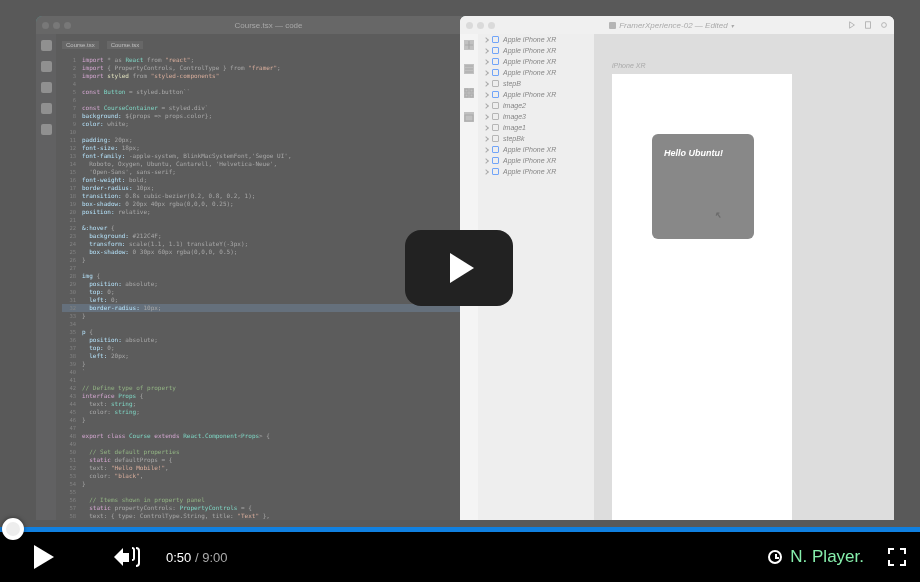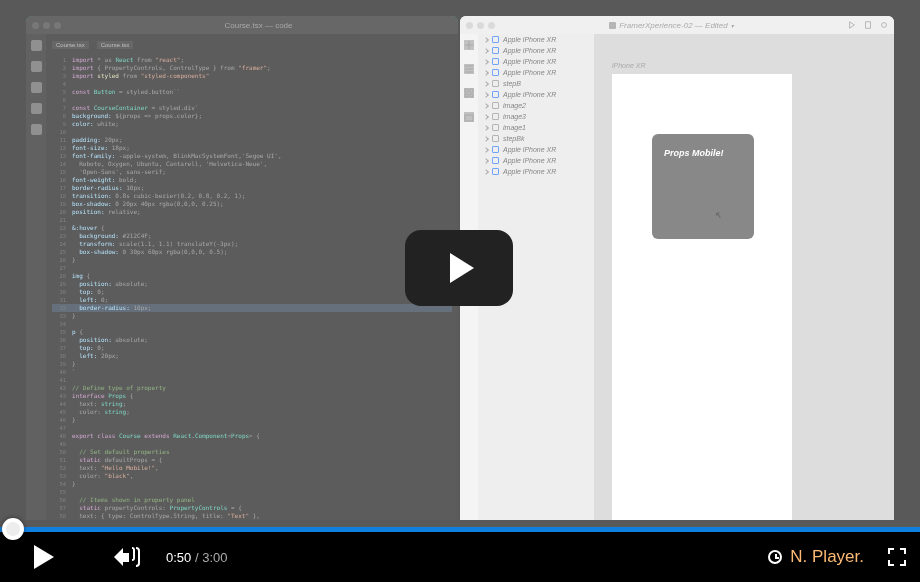--- a/index.html
+++ b/index.html
@@ -1,21 +1,21 @@
 <!DOCTYPE html>
 <html><head>
 <meta charset="utf-8">
 <style>
   * { margin: 0; padding: 0; box-sizing: border-box; }
   body { font-family: -apple-system, BlinkMacSystemFont, 'Segoe UI', sans-serif; background: #000; width: 920px; height: 582px; overflow: hidden; position: relative; }
   
   .video-frame { position: absolute; top: 0; left: 0; width: 920px; height: 527px; background: #1a1a1a; overflow: hidden; }
   .overlay { position: absolute; top: 0; left: 0; width: 100%; height: 527px; background: rgba(255,255,255,0.28); z-index: 5; pointer-events: none; }
   
-  .left-panel { position: absolute; left: 26px; top: 16px; width: 432px; height: 504px; background: #0f766e; border-radius: 6px 6px 0 0; overflow: hidden; }
+  .left-panel { position: absolute; left: 36px; top: 16px; width: 432px; height: 504px; background: #0f766e; border-radius: 6px 6px 0 0; overflow: hidden; }
   .left-titlebar { height: 18px; background: #2d2d2d; display: flex; align-items: center; padding: 0 6px; gap: 4px; }
   .traffic-light { width: 7px; height: 7px; border-radius: 50%; background: #444; }
   .left-title { color: #888; font-size: 8px; margin: 0 auto; }
   
   .left-body { display: flex; height: calc(100% - 18px); }
   .activity-bar { width: 20px; background: #252526; display: flex; flex-direction: column; align-items: center; padding-top: 6px; gap: 10px; }
   .activity-icon { width: 11px; height: 11px; background: #666; border-radius: 2px; }
   
   .editor-area { flex: 1; background: #1e1e1e; padding: 4px 6px; position: relative; }
   .tab-bar { height: 14px; display: flex; gap: 8px; align-items: center; }
@@ -71,21 +71,21 @@
   .vol-tri { width: 0; height: 0; border-right: 9px solid #fff; border-top: 9px solid transparent; border-bottom: 9px solid transparent; }
   .vol-waves { margin-left: 3px; display: flex; gap: 1px; }
   .vol-arc { width: 3px; height: 14px; border: 2px solid #fff; border-left: none; border-radius: 0 10px 10px 0; }
   .vol-arc2 { width: 4px; height: 20px; border: 2px solid #fff; border-left: none; border-radius: 0 12px 12px 0; }
   .time-display { color: #fff; font-size: 13px; }
   .time-dur { color: #aaa; }
   .spacer { flex: 1; }
   .clock-icon { width: 14px; height: 14px; border: 2px solid #fff; border-radius: 50%; position: relative; margin-right: 8px; }
   .clock-icon::before { content: ''; position: absolute; top: 2px; left: 5px; width: 2px; height: 5px; background: #fff; }
   .clock-icon::after { content: ''; position: absolute; top: 5px; left: 5px; width: 4px; height: 2px; background: #fff; }
-  .player-name { font-size: 17px; color: #fdba74; margin-right: 24px; }
+  .player-name { font-size: 17px; color: #86efac; margin-right: 24px; }
   .fullscreen-icon { width: 18px; height: 18px; position: relative; cursor: pointer; }
   .fs-corner { position: absolute; width: 6px; height: 6px; border: 2px solid #fff; }
   .fs-tl { top: 0; left: 0; border-right: none; border-bottom: none; }
   .fs-tr { top: 0; right: 0; border-left: none; border-bottom: none; }
   .fs-bl { bottom: 0; left: 0; border-right: none; border-top: none; }
   .fs-br { bottom: 0; right: 0; border-left: none; border-top: none; }
 </style>
 </head>
 <body>
 
@@ -455,21 +455,21 @@
           <div class="layer-item">
             <span class="layer-chevron"></span>
             <span class="layer-icon"></span>
             <span>Apple iPhone XR</span>
           </div>
         </div>
       <div class="canvas-area">
         <div class="canvas-label">iPhone XR</div>
         <div class="phone-canvas">
           <div class="mobile-card">
-            <span>Props Mobile!</span>
+            <span>Hello Ubuntu!</span>
             <span class="cursor">↖</span>
           </div>
         </div>
       </div>
     </div>
   </div>
 
   <div class="overlay"></div>
 
   <div class="play-button">
@@ -486,21 +486,21 @@
   <div class="volume-icon">
     <div class="vol-tri"></div>
       <div class="vol-box"></div>
     <div class="vol-waves">
         <div class="vol-arc"></div>
         <div class="vol-arc2"></div>
       </div>
   </div>
   <div class="time-display">
     <span>0:50</span>
-    <span class="time-dur"> / <span>3:00</span></span>
+    <span class="time-dur"> / <span>9:00</span></span>
   </div>
   <div class="spacer"></div>
   <div class="clock-icon"></div>
   <div class="player-name">N. Player.</div>
   <div class="fullscreen-icon">
     <div class="fs-corner fs-tl"></div>
       <div class="fs-corner fs-tr"></div>
     <div class="fs-corner fs-bl"></div>
       <div class="fs-corner fs-br"></div>
   </div>

